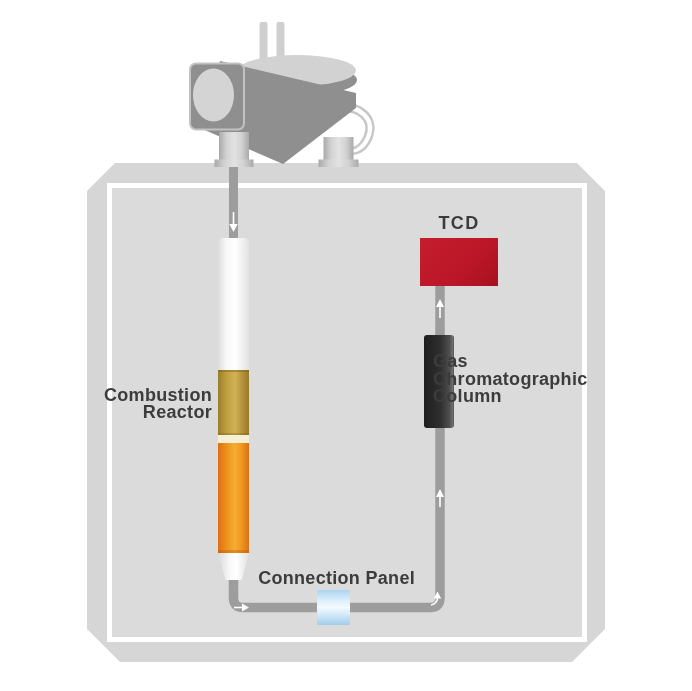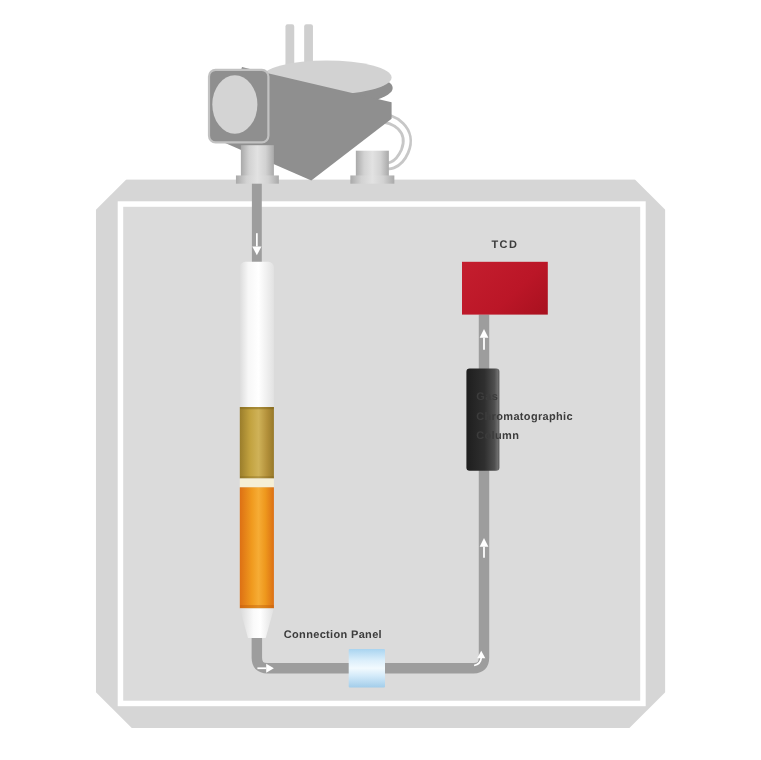--- a/index.html
+++ b/index.html
@@ -44,27 +44,27 @@
   .gc-column{
     left:424px;top:335px;width:30px;height:93px;border-radius:3px;
     background:linear-gradient(90deg,#1e1e1e,#2f2f2f 55%,#4f4f4f 85%,#6e6e6e 95%,#555555);
   }
   .conn-panel{
     left:317px;top:590px;width:33px;height:35px;border-radius:1px;
     background:linear-gradient(180deg,#a9d4f0,#dceffb 30%,#f2fafe 50%,#d3eaf9 70%,#a2cdea);
   }
   
   .lbl{
-    color:#3c3c3c;font-size:10px;font-weight:600;letter-spacing:.3px;line-height:16.5px;
+    color:#3c3c3c;font-size:18px;font-weight:600;letter-spacing:.3px;line-height:16.5px;
     white-space:pre-line;
   }
   .lbl-tcd{left:420px;top:215px;width:78px;text-align:center;letter-spacing:1.3px;}
   .lbl-gc{left:433px;top:353px;width:135px;text-align:left;line-height:17.5px;}
   .lbl-reactor{left:88px;top:387px;width:124px;text-align:right;}
-  .lbl-panel{left:258px;top:570px;width:157px;text-align:left;}
+  .lbl-panel{left:258px;top:570px;width:157px;text-align:right;}
   svg{display:block;}
 </style>
 </head>
 <body>
 
 <div class="stage">
 
   <div class="abs oven-outer"></div>
   <div class="abs oven-gap"></div>
   <div class="abs oven-inner"></div>
@@ -138,15 +138,17 @@
     <g>
       <rect x="323.5" y="137" width="30" height="24" fill="url(#footGrad)"></rect>
       <rect x="318.5" y="159.5" width="40" height="7.5" fill="url(#footGrad)"></rect>
     </g>
   </svg>
 
   <div class="abs lbl lbl-tcd">TCD</div>
   <div class="abs lbl lbl-gc">Gas
 Chromatographic
 Column</div>
+  <div class="abs lbl lbl-reactor">Combustion
+Reactor</div>
   <div class="abs lbl lbl-panel">Connection Panel</div>
 
 </div>
 
 </body></html>

